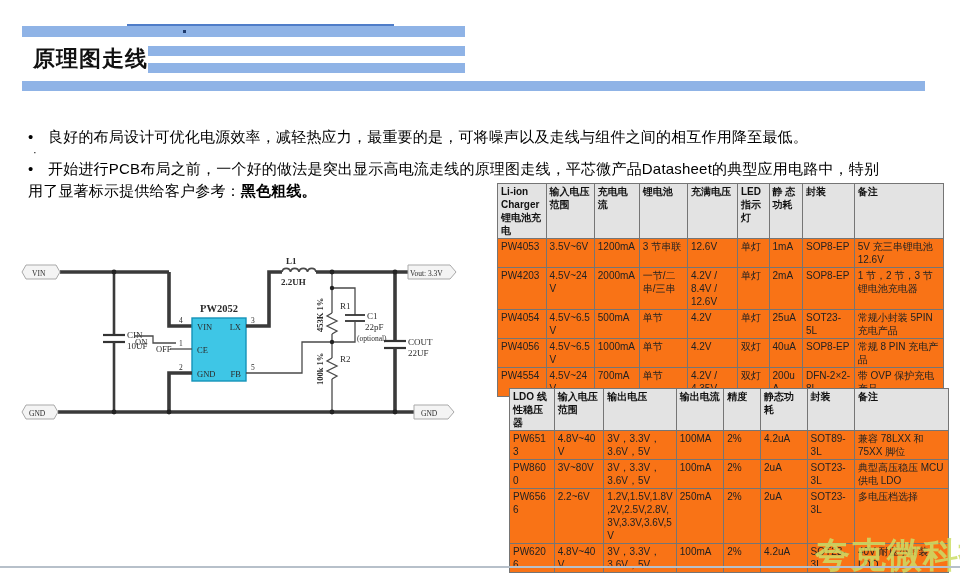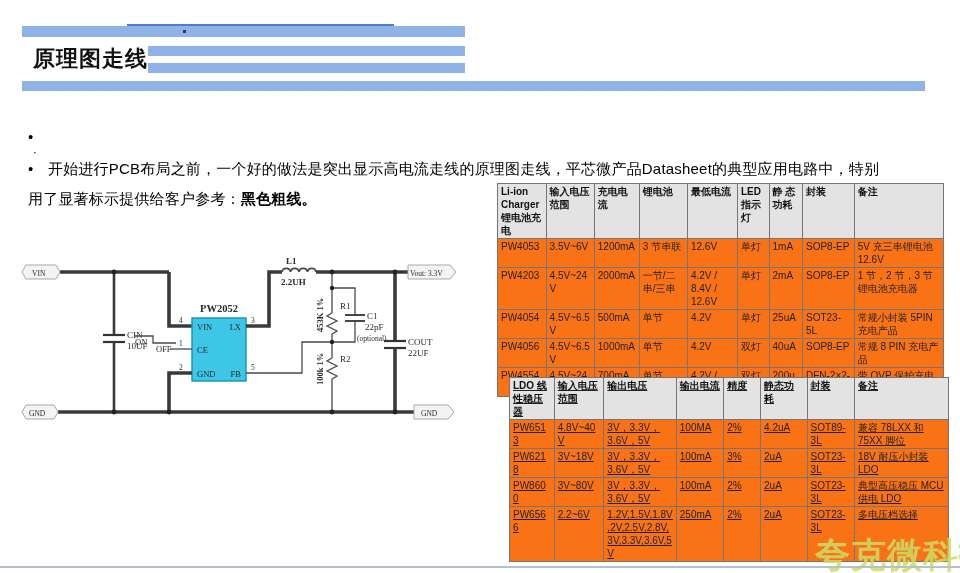--- a/index.html
+++ b/index.html
@@ -15,41 +15,41 @@
   .page-title {
     position:absolute; left:33px; top:44px; font-size:22px; font-weight:bold;
     color:#111; letter-spacing:1px;
   }
   
   .bullets { position:absolute; left:28px; top:126px; width:908px; color:#000;
     font-size:15px; line-height:22px; letter-spacing:0.2px; }
   .bullet-row { display:flex; }
   .bullet-mark { width:20px; flex:0 0 20px; }
   .stray-dot { height:10px; font-size:11px; line-height:8px; padding-left:5px; }
-  .b2-line2 { margin-top:8px; }
+  .b2-line2 { margin-top:0px; }
   .bold { font-weight:bold; }
   
   #circuit { position:absolute; left:20px; top:252px; width:440px; height:175px; }
   #circuit text { font-family:"Liberation Serif", serif; fill:#2b2b2b; }
   .wire-thick { stroke:#3a3a3a; stroke-width:3.6; fill:none; }
   .wire-med   { stroke:#3a3a3a; stroke-width:2.6; fill:none; }
   .wire-thin  { stroke:#4a4a4a; stroke-width:1.3; fill:none; }
   .plate      { stroke:#333; stroke-width:2.2; fill:none; }
   .flag { fill:#f4f4f4; stroke:#a9a9a9; stroke-width:1; }
   .dot { fill:#222; }
   
   table.spec { position:absolute; border-collapse:collapse; table-layout:fixed;
     font-size:10px; line-height:1.3; color:#222; background:#f97316; }
   table.spec th, table.spec td {
     border:1px solid #757575; padding:1px 3px; text-align:left; vertical-align:top;
     overflow:hidden; word-break:break-word;
   }
   table.spec th { background:#e3e3e3; font-weight:bold; color:#111; }
   #charger-table { left:497px; top:183px; width:447px; }
-  #ldo-table { left:509px; top:377px; width:440px;text-decoration:underline; }
+  #ldo-table { left:509px; top:388px; width:440px; }
   
   .watermark { position:absolute; left:815px; top:532px; font-size:35px; font-weight:bold;
     color:#ccdd66; opacity:0.85; letter-spacing:1px; white-space:nowrap; }
   .footer-line { position:absolute; left:0; top:566px; width:960px; height:2px; background:#b7c0ca; }
 </style>
 </head>
 <body>
 
 <div id="page">
 
@@ -57,20 +57,21 @@
   <div class="bar" style="left:22px; top:26px; width:443px; height:11px;"></div>
   <div class="speck" style="left:183px; top:30px;"></div>
   <div class="page-title">原理图走线</div>
   <div class="bar" style="left:148px; top:46px; width:317px; height:10px;"></div>
   <div class="bar" style="left:148px; top:63px; width:317px; height:10px;"></div>
   <div class="bar" style="left:22px; top:81px; width:903px; height:10px;"></div>
 
   <div class="bullets">
     <div class="bullet-row">
       <span class="bullet-mark">•</span>
+      <span>良好的布局设计可优化电源效率，减轻热应力，最重要的是，可将噪声以及走线与组件之间的相互作用降至最低。</span>
     </div>
     <div class="stray-dot">·</div>
     <div class="bullet-row">
       <span class="bullet-mark">•</span>
       <span>开始进行PCB布局之前，一个好的做法是突出显示高电流走线的原理图走线，平芯微产品Datasheet的典型应用电路中，特别</span>
     </div>
     <div class="b2-line2">
       <span>用了显著标示提供给客户参考：</span><span class="bold">黑色粗线。</span>
     </div>
   </div>
@@ -173,21 +174,21 @@
         <col style="width: 7.5%;">
         <col style="width: 11.6%;">
         <col style="width: 20%;">
       </colgroup>
       <thead>
         <tr>
           <th>Li-ion Charger 锂电池充电</th>
           <th>输入电压范围</th>
           <th>充电电流</th>
           <th>锂电池</th>
-          <th>最低电流</th>
+          <th>充满电压</th>
           <th>LED 指示灯</th>
           <th>静 态功耗</th>
           <th>封装</th>
           <th>备注</th>
         </tr>
       </thead>
       <tbody>
         <tr>
           <td>PW4053</td>
           <td>3.5V~6V</td>
@@ -274,47 +275,47 @@
           <td>PW6513</td>
           <td>4.8V~40V</td>
           <td>3V，3.3V，3.6V，5V</td>
           <td>100MA</td>
           <td>2%</td>
           <td>4.2uA</td>
           <td>SOT89-3L</td>
           <td>兼容 78LXX 和 75XX 脚位</td>
         </tr>
         <tr>
-          <td>PW6218</td>
-          <td>3V~18V</td>
-          <td>3V，3.3V，3.6V，5V</td>
-          <td>100mA</td>
-          <td>3%</td>
-          <td>2uA</td>
-          <td>SOT23-3L</td>
-          <td>18V 耐压小封装 LDO</td>
-        </tr>
-        <tr>
           <td>PW8600</td>
           <td>3V~80V</td>
           <td>3V，3.3V，3.6V，5V</td>
           <td>100mA</td>
           <td>2%</td>
           <td>2uA</td>
           <td>SOT23-3L</td>
           <td>典型高压稳压 MCU 供电 LDO</td>
         </tr>
         <tr>
           <td>PW6566</td>
           <td>2.2~6V</td>
           <td>1.2V,1.5V,1.8V,2V,2.5V,2.8V,3V,3.3V,3.6V,5V</td>
           <td>250mA</td>
           <td>2%</td>
           <td>2uA</td>
           <td>SOT23-3L</td>
           <td>多电压档选择</td>
         </tr>
+        <tr>
+          <td>PW6206</td>
+          <td>4.8V~40V</td>
+          <td>3V，3.3V，3.6V，5V</td>
+          <td>100mA</td>
+          <td>2%</td>
+          <td>4.2uA</td>
+          <td>SOT23-3L</td>
+          <td>40V 耐压小封装 LDO</td>
+        </tr>
       </tbody>
     </table>
 
   <div class="watermark">夸克微科技</div>
   <div class="footer-line"></div>
 </div>
 
 </body></html>

